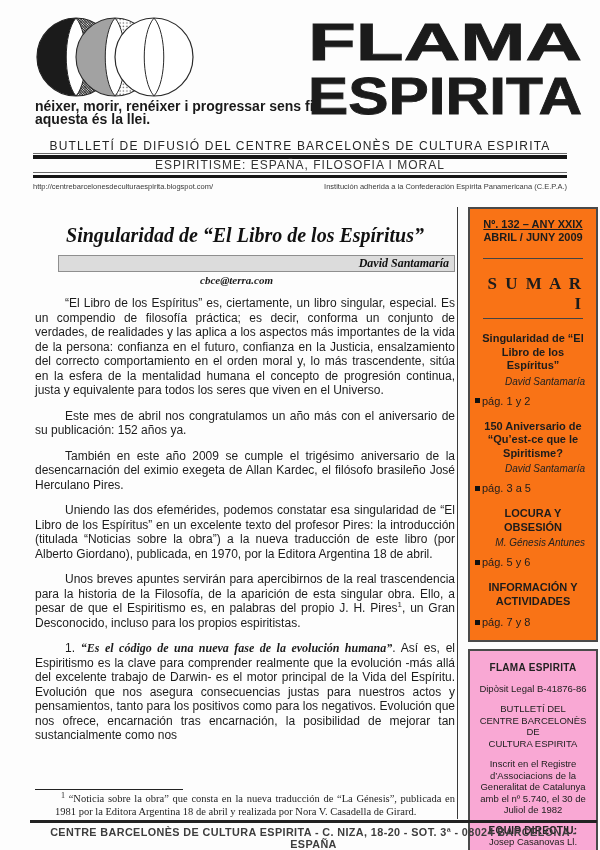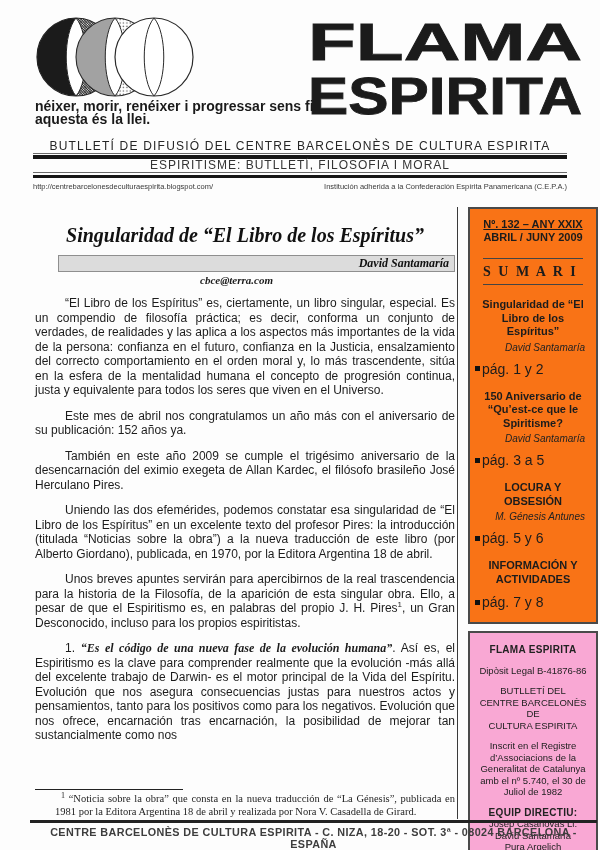--- a/index.html
+++ b/index.html
@@ -45,26 +45,26 @@
   .footer-rule{position:absolute;left:30px;top:820px;width:567px;height:2.5px;background:#222;}
   .footer-text{position:absolute;left:30px;top:826px;width:567px;text-align:center;
                font-size:10.8px;font-weight:bold;letter-spacing:0.4px;color:#3d3d3d;}
 
   
   .sidebar{position:absolute;left:468px;top:207px;width:130px;}
   .sumari-box{border:2px solid #4a4a4a;padding:9px 5px 12px;background:#f97316;}
   .issue1{font-size:11px;font-weight:bold;text-align:center;text-decoration:underline;}
   .issue2{font-size:11px;font-weight:bold;text-align:center;margin-top:1px;}
   .sumari-title{margin:15px 8px 0;border-top:1.5px solid #444;border-bottom:1.5px solid #444;
-                padding:5px 0 4px;text-align:left;font-family:"Liberation Serif",serif;
-                font-weight:bold;font-size:14px;letter-spacing:2px;}
+                padding:15px 0 4px;text-align:right;font-family:"Liberation Serif",serif;
+                font-weight:bold;font-size:17px;letter-spacing:2px;}
   .s-item{margin-top:13px;}
   .s-title{font-weight:bold;font-size:11px;line-height:13.5px;text-align:center;}
   .s-author{margin-top:3px;font-style:italic;font-size:10px;text-align:right;padding-right:6px;color:#222;}
-  .s-pages{margin-top:8px;font-size:14px;display:flex;align-items:center;}
+  .s-pages{margin-top:8px;font-size:11px;display:flex;align-items:center;}
   .sq{width:5px;height:5px;background:#111;display:inline-block;margin-right:2px;}
   .info-box{border:2px solid #4a4a4a;margin-top:7px;padding:11px 4px 10px;text-align:center;
             font-size:9.5px;line-height:11.5px;color:#222;background:#f9a8d4;}
   .ib-title{font-weight:bold;font-size:10px;letter-spacing:0.3px;}
   .ib-gap{margin-top:9px;}
 </style>
 </head>
 <body>
 
 <div class="page">
@@ -104,21 +104,21 @@
     <div>aquesta és la llei.</div>
   </div>
 
   <svg class="title-svg" width="282" height="112" viewBox="0 0 282 112">
     <text x="279" y="52" text-anchor="end" font-size="52" textLength="274" lengthAdjust="spacingAndGlyphs">FLAMA</text>
     <text x="279" y="106" text-anchor="end" font-size="52" textLength="274" lengthAdjust="spacingAndGlyphs">ESPIRITA</text>
   </svg>
 
   <div class="subtitle">BUTLLETÍ DE DIFUSIÓ DEL CENTRE BARCELONÈS DE CULTURA ESPIRITA</div>
   <div class="h-rule rule-a"></div>
-  <div class="motto">ESPIRITISME: BUTLLETÍ, FILOSOFIA I MORAL</div>
+  <div class="motto">ESPIRITISME: ESPAÑA, FILOSOFIA I MORAL</div>
   <div class="h-rule rule-b"></div>
 
   <div class="meta-row">
     <span class="url">http://centrebarcelonesdeculturaespirita.blogspot.com/</span>
     <span class="affil">Institución adherida a la Confederación Espírita Panamericana (C.E.P.A.)</span>
   </div>
 
   <main class="article">
     <h1>Singularidad de “El Libro de los Espíritus”</h1>
     <div class="author-bar">

